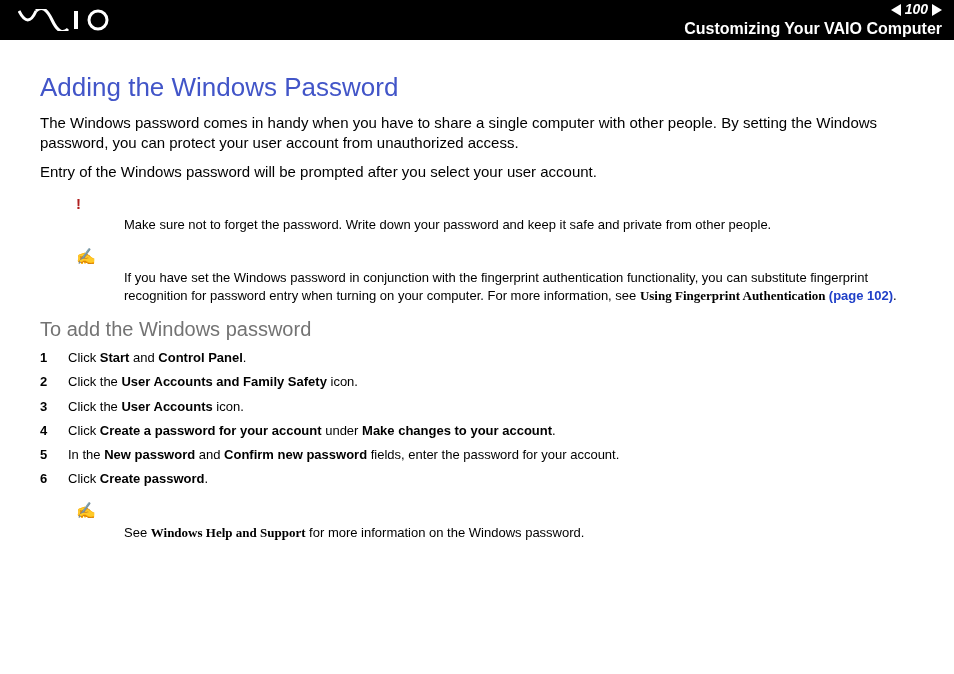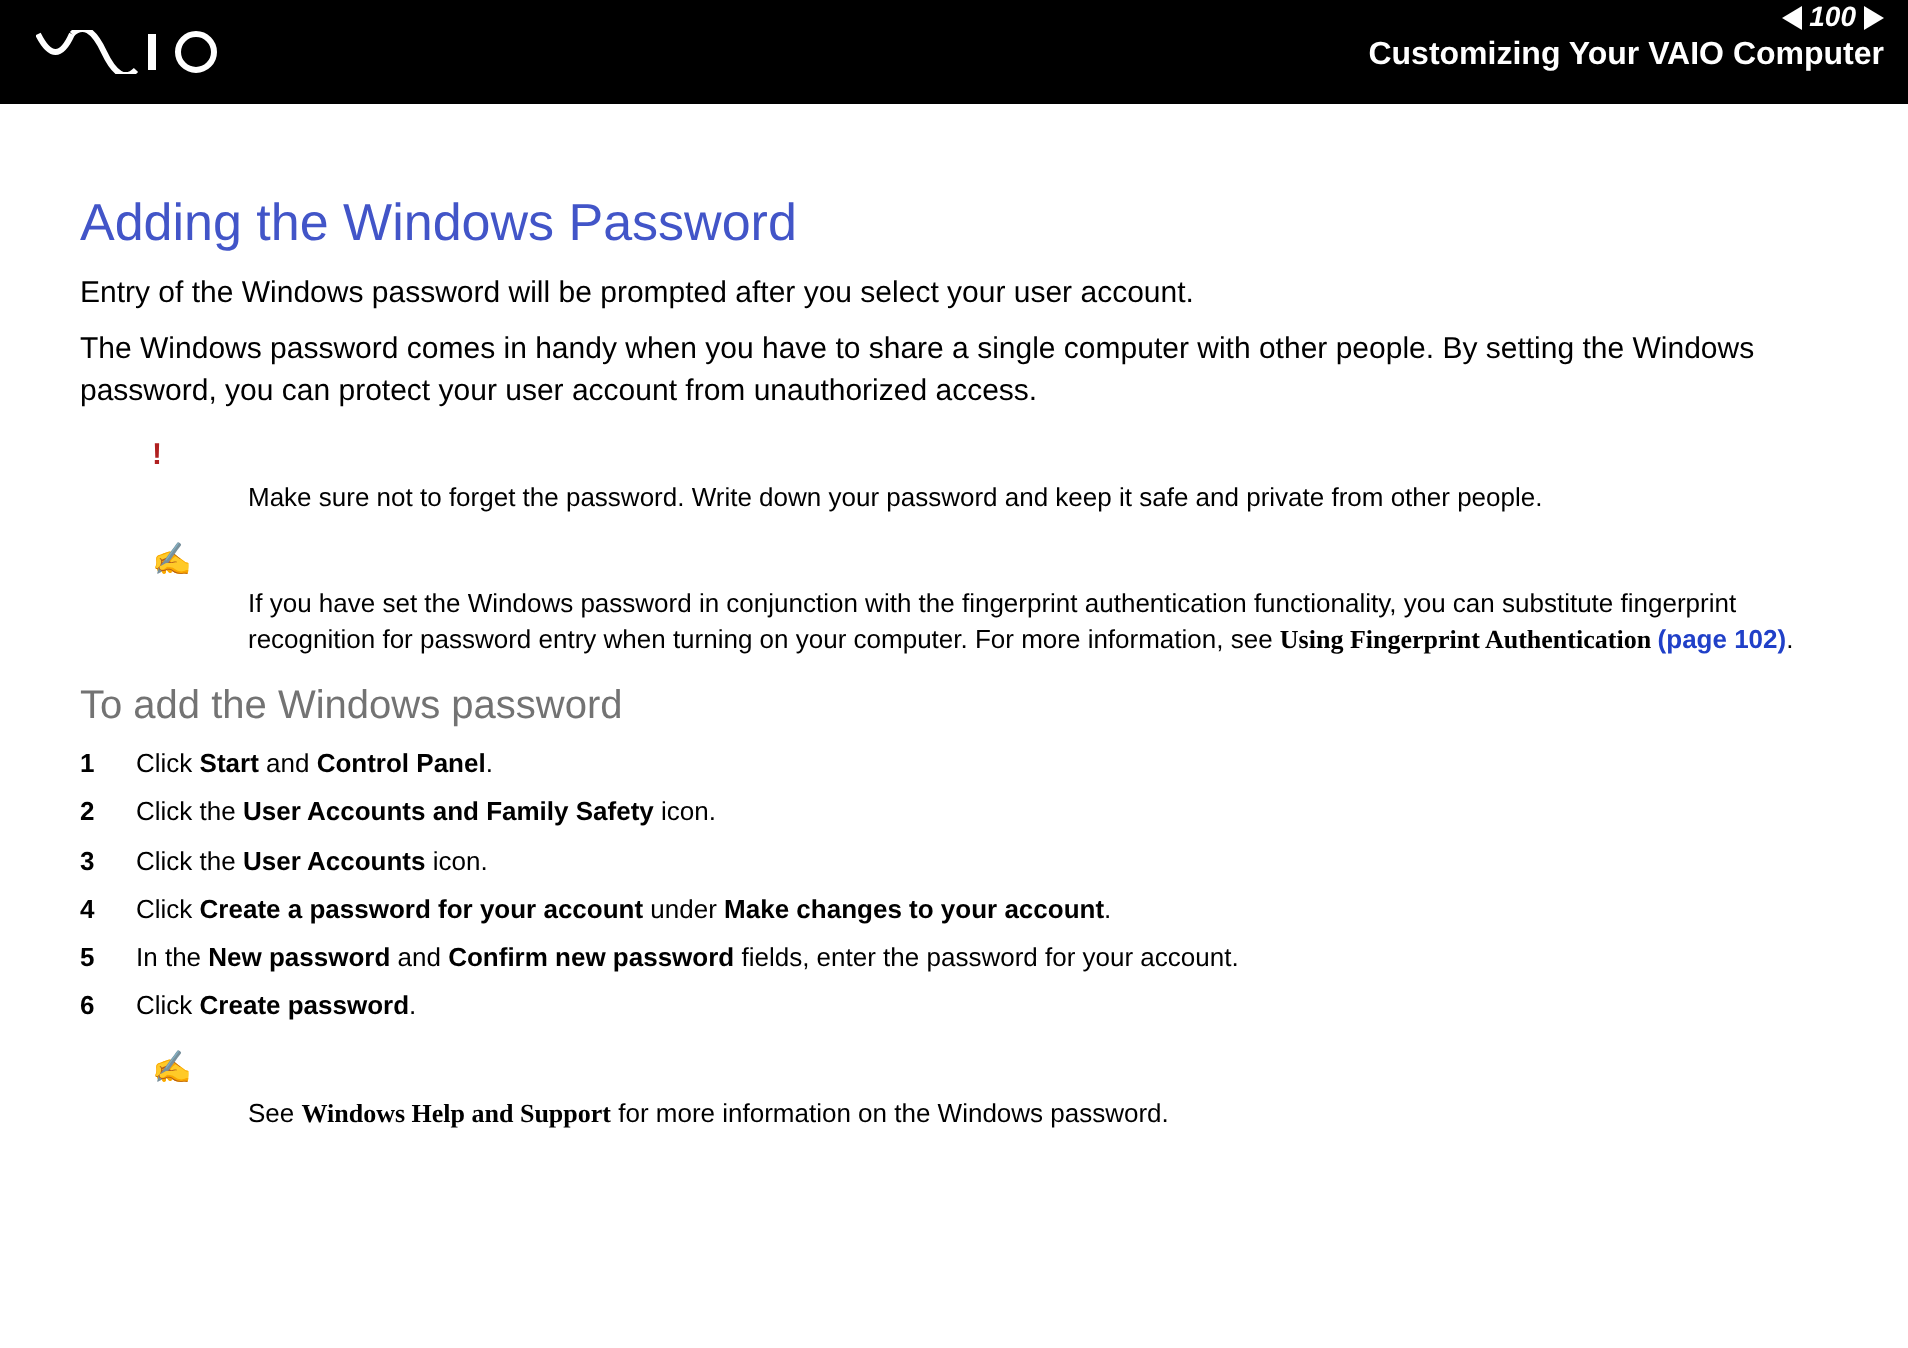--- a/index.html
+++ b/index.html
@@ -7,22 +7,23 @@
       width: 954px;
       height: 674px;
       font-family: Arial, Helvetica, sans-serif;
       background: #fff;
       color: #000;
       font-size: 14px;
     }
     .header-bar {
       background: #000;
       color: #fff;
-      height: 52px;
+      height: 40px;
       display: flex;
+      align-items: center;
       justify-content: space-between;
       padding: 0 12px 0 18px;
     }
     .vaio-logo {
       display: flex;
       align-items: center;
       gap: 2px;
     }
     .vaio-logo svg { display: block; }
     .header-right {
@@ -47,21 +48,21 @@
     .page-num {
       font-weight: bold;
       font-style: italic;
       font-size: 14px;
     }
     .breadcrumb {
       font-weight: bold;
       font-size: 16px;
     }
     .content {
-      padding: 44px 40px 20px 40px;
+      padding: 32px 40px 20px 40px;
     }
     h1.page-title {
       color: #4255c8;
       font-weight: normal;
       font-size: 26px;
       margin-bottom: 10px;
     }
     .intro-para {
       font-size: 15px;
       line-height: 1.35;
@@ -131,22 +132,22 @@
       <span class="page-num">100</span>
       <span class="nav-arrow right"></span>
     </div>
     <div class="breadcrumb">Customizing Your VAIO Computer</div>
   </div>
 </div>
 
 <div class="content">
   <h1 class="page-title">Adding the Windows Password</h1>
 
+  <p class="intro-para">The Windows password comes in handy when you have to share a single computer with other people. By setting the Windows password, you can protect your user account from unauthorized access.</p>
   <p class="intro-para">Entry of the Windows password will be prompted after you select your user account.</p>
-  <p class="intro-para">The Windows password comes in handy when you have to share a single computer with other people. By setting the Windows password, you can protect your user account from unauthorized access.</p>
 
   <div class="note-block">
     <div class="note-icon">!</div>
     <div class="note-text">Make sure not to forget the password. Write down your password and keep it safe and private from other people.</div>
   </div>
 
   <div class="note-block">
     <div class="tip-icon">✍</div>
     <div class="note-text">
       <span>If you have set the Windows password in conjunction with the fingerprint authentication functionality, you can substitute fingerprint recognition for password entry when turning on your computer. For more information, see </span><b>Using Fingerprint Authentication </b><span class="link-text">(page 102)</span><span>.</span>

